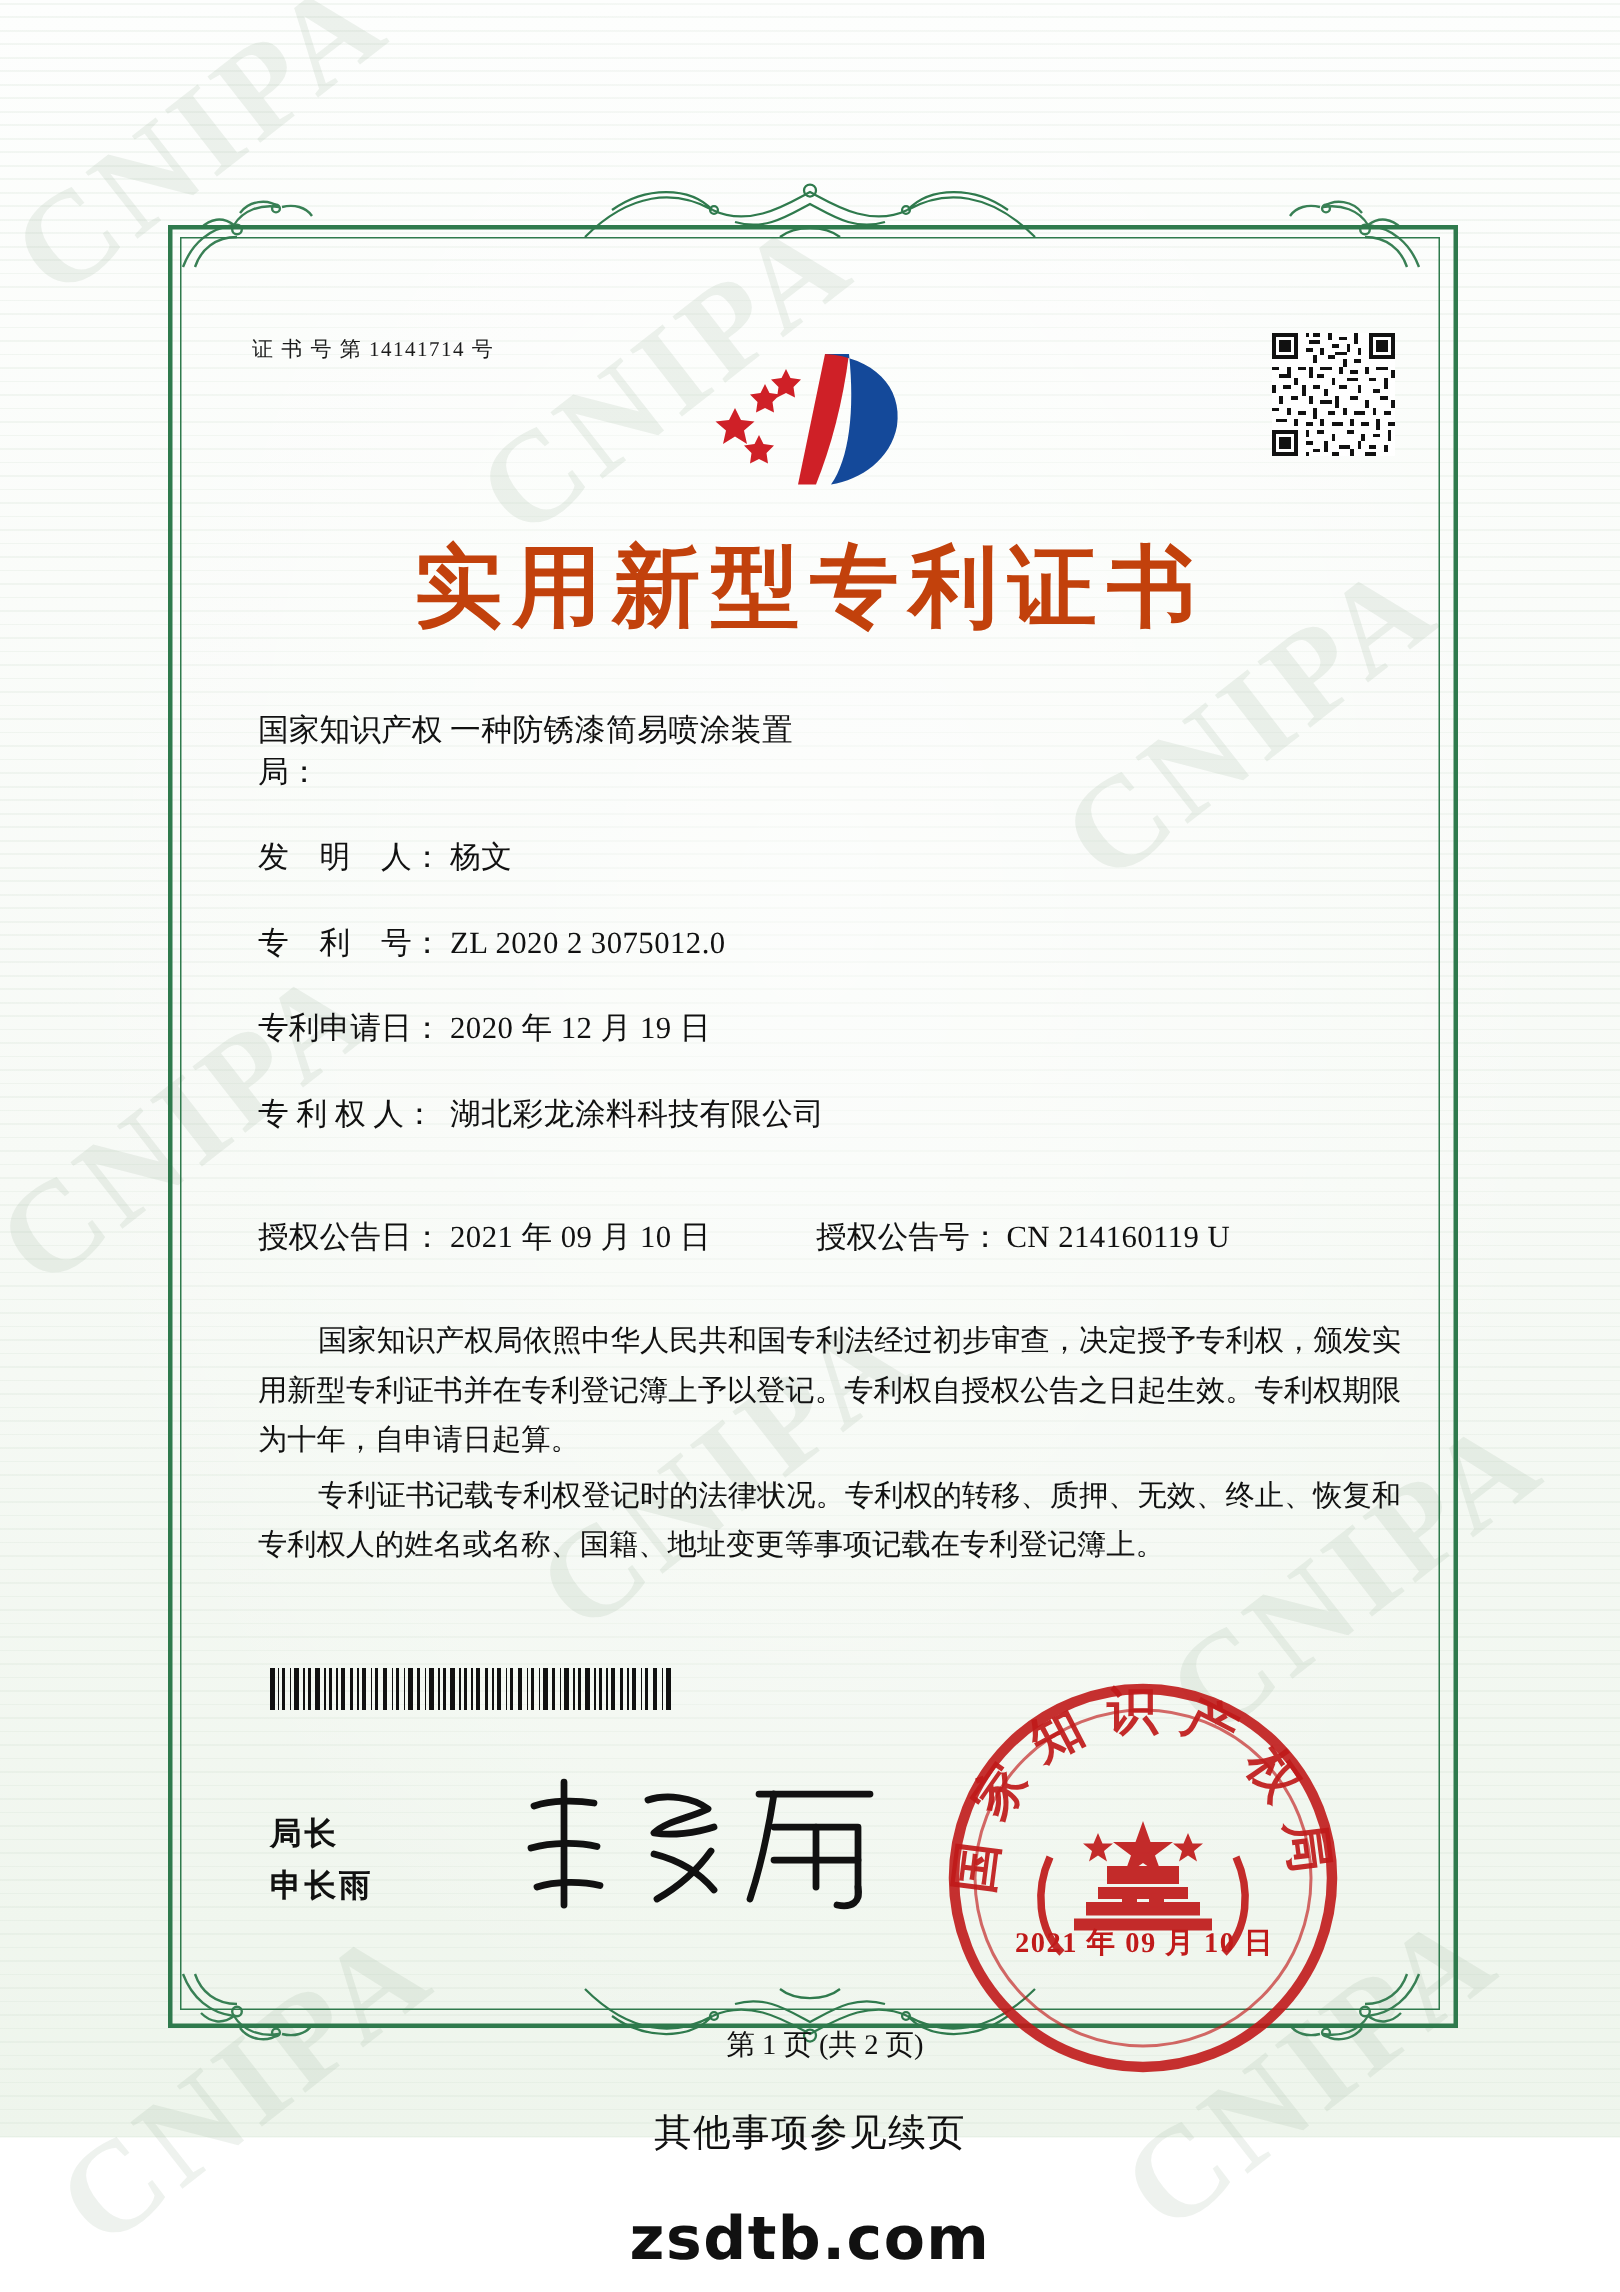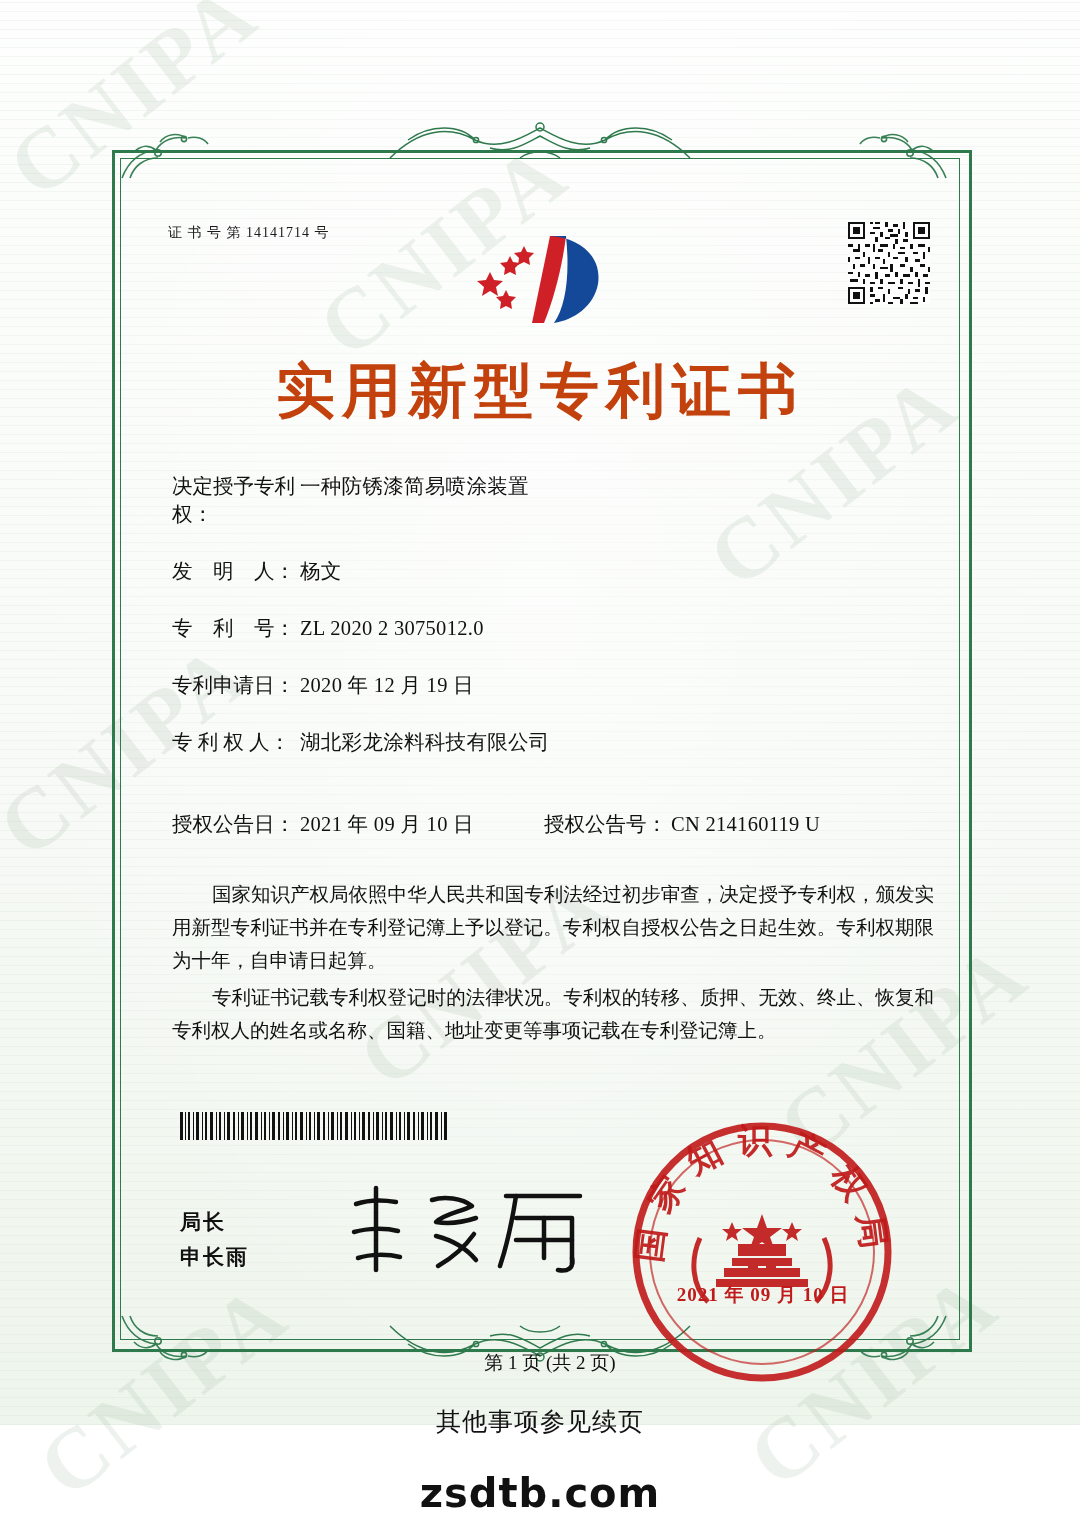--- a/index.html
+++ b/index.html
@@ -310,21 +310,21 @@
     <rect x="21" y="31" width="1" height="2"></rect>
       <rect x="25" y="32" width="3" height="1"></rect>
     <rect x="9" y="32" width="1" height="1"></rect>
   </g>
 </svg>
 
 <div class="title">实用新型专利证书</div>
 
 <div class="fields">
   <div class="row">
-    <span class="lbl">决定授予专利权：</span>
+    <span class="lbl">国家知识产权局：</span>
     <span class="val">一种防锈漆简易喷涂装置</span>
   </div>
   <div class="row">
     <span class="lbl">发　明　人：</span>
     <span class="val">杨文</span>
   </div>
   <div class="row">
     <span class="lbl">专　利　号：</span>
     <span class="val">ZL 2020 2 3075012.0</span>
   </div>

